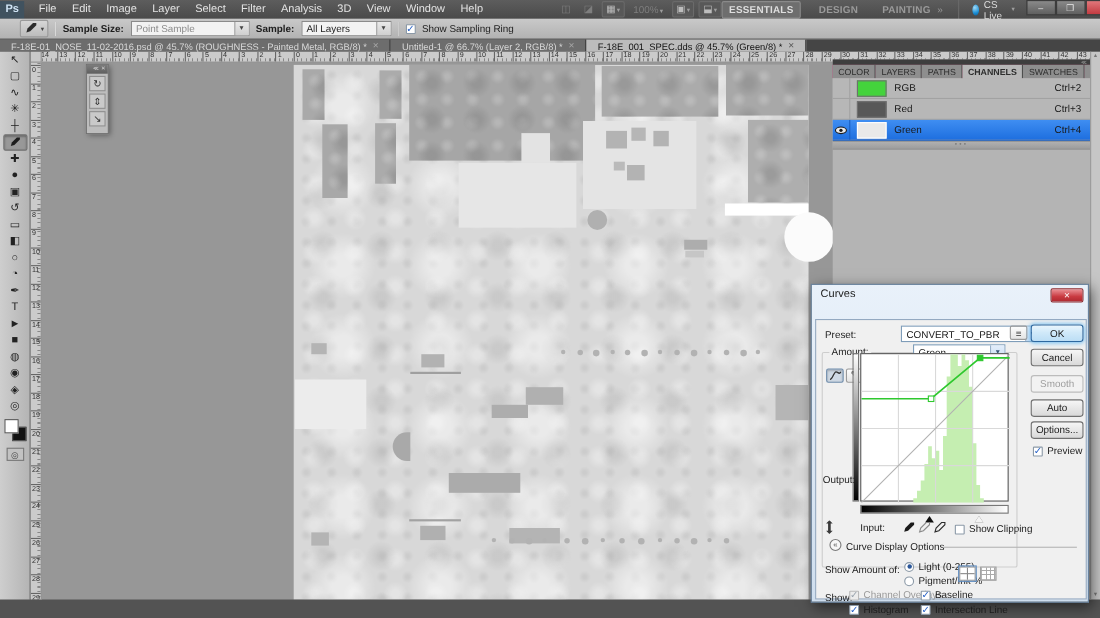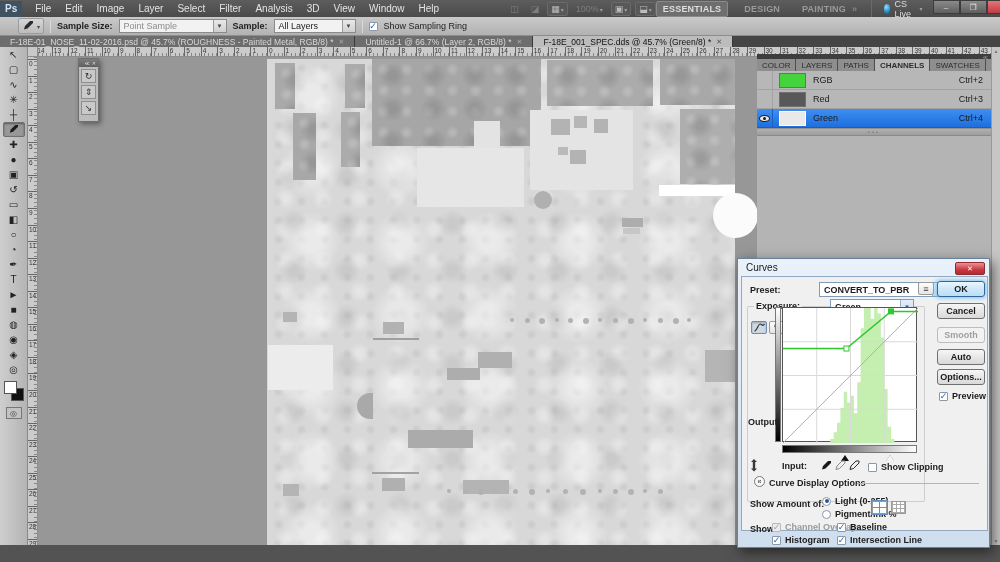--- a/index.html
+++ b/index.html
@@ -149,22 +149,22 @@
     display:flex; align-items:center; justify-content:space-between; font-size:6px; color:#777; padding:0 2px; }
 
   
   #curves { position:absolute; left:737px; top:258px; width:253px; height:290px;
     background:linear-gradient(#e9f1fa,#cfdeee); border:1px solid #68829e; border-radius:0;
     box-shadow:3px 4px 12px rgba(0,0,0,.55); z-index:50; }
   #curves-title { position:absolute; left:8px; top:3px; font-size:10px; color:#1a1a1a; }
   #curves-close { position:absolute; right:4px; top:3px; width:30px; height:13px; border-radius:2px;
     background:linear-gradient(#eb9196,#c93a41 60%,#b02a31); border:1px solid #8e2d31;
     color:#fff; font-size:7px; display:flex; align-items:center; justify-content:center; }
-  #curves-body { position:absolute; left:3px; top:17px; width:247px; height:255px;
-    background:#f0f0f0; border:1px solid #94a9c1;font-weight:bold; }
+  #curves-body { position:absolute; left:3px; top:31px; width:247px; height:255px;
+    background:#f0f0f0; border:1px solid #94a9c1; }
   .lbl { position:absolute; font-size:9px; color:#1c1c1c; white-space:nowrap; }
   .win-dd { position:absolute; height:15px; background:#fff; border:1px solid #7f9db9; font-size:9px;
     color:#1a1a1a; display:flex; align-items:center; padding-left:4px;margin-left:32px; }
   .win-dd .arrowbox { margin-left:auto; width:13px; height:100%; border-left:1px solid #9ab1c9;
     background:linear-gradient(#e3eefb,#c9ddf2); color:#3b5a78; font-size:6px;
     display:flex; align-items:center; justify-content:center; }
   .win-btn { position:absolute; width:48px; height:16px; font-size:9px; color:#1a1a1a;
     background:linear-gradient(#f6f6f6,#e9e9e9 45%,#d9d9d9); border:1px solid #707070; border-radius:3px;
     display:flex; align-items:center; justify-content:center; }
   .win-btn.default { border-color:#2d68a0; box-shadow:0 0 4px 1px #79c1f2;
@@ -627,21 +627,21 @@
       <span class="win-btn" style="left:195px;top:26px">Cancel</span>
       <span class="win-btn disabled" style="left:195px;top:50px">Smooth</span>
       <span class="win-btn" style="left:195px;top:72px">Auto</span>
       <span class="win-btn" style="left:195px;top:92px">Options...</span>
       <span class="cbrow" style="left:197px;top:114px">
         <span class="cb-box">✓</span>
         <span>Preview</span>
       </span>
 
       <div id="channel-group"></div>
-      <span class="lbl" style="left:12px;top:24px;background:#f0f0f0;padding:0 2px">Exposure:</span>
+      <span class="lbl" style="left:12px;top:24px;background:#f0f0f0;padding:0 2px">Amount:</span>
       <span class="win-dd" style="left:56px;top:22px;width:84px">
         <span>Green</span>
         <span class="arrowbox">▼</span>
       </span>
 
       <span class="mini-btn pressed" style="left:9px;top:44px">
         <svg width="11" height="9" viewBox="0 0 11 9">
             <path d="M0.5 8 C 3 8 4 1 6 1 C 8 1 8.5 4 10.5 1" stroke="#333" fill="none" stroke-width="1.2"></path>
           </svg>
       </span>

